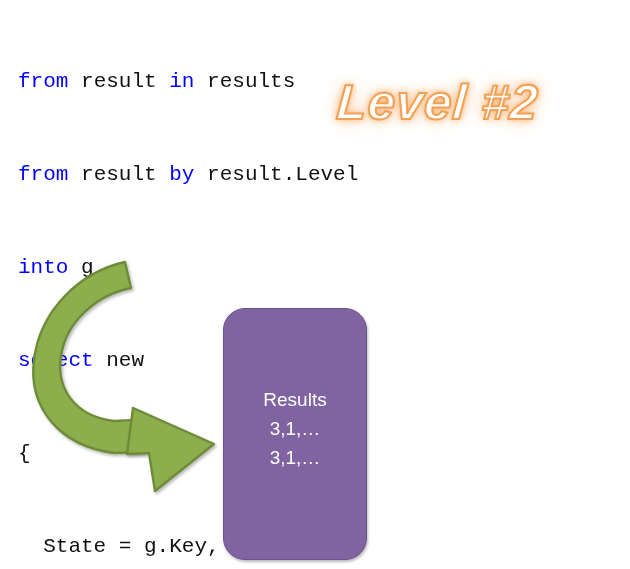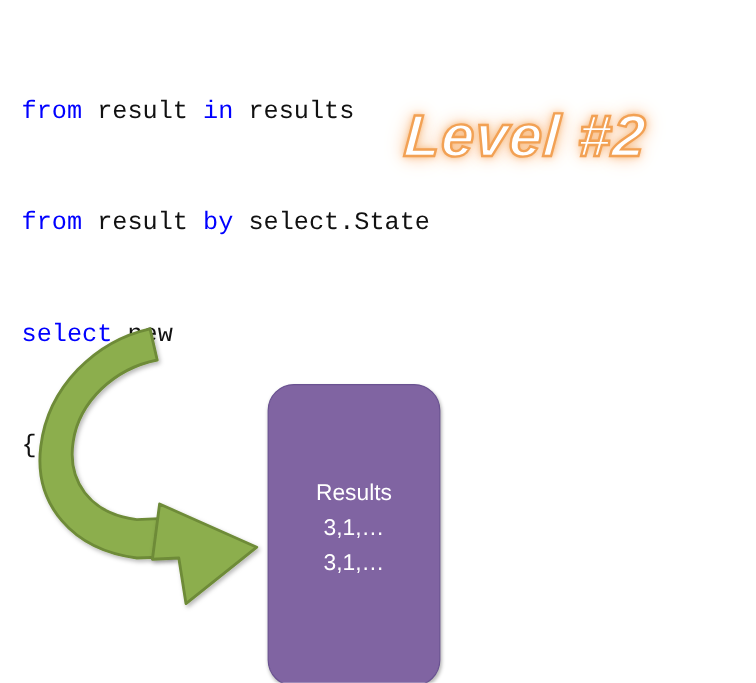--- a/index.html
+++ b/index.html
@@ -10,21 +10,21 @@
   body {
     width: 630px;
     height: 569px;
     position: relative;
     overflow: hidden;
     font-family: "Liberation Sans", sans-serif;
   }
 
   #stage {
     position: absolute;
-    left: 0; top: 12px;
+    left: 0; top: 0;
     width: 630px;
     height: 422px;
     background: #ffffff;
   }
 
   
   #code-block {
     position: absolute;
     left: 18px;
     top: 4px;
@@ -100,23 +100,25 @@
   }
   .res-line { display: block; white-space: pre; }
 </style>
 </head>
 <body>
 
 <div id="stage">
 
   <div id="code-block">
     <div class="code-line"><span class="kw">from</span><span class="id"> result </span><span class="kw">in</span><span class="id"> results</span></div>
-    <div class="code-line"><span class="kw">from</span><span class="id"> result </span><span class="kw">by</span><span class="id"> select.State</span></div>
+    <div class="code-line"><span class="kw">from</span><span class="id"> result </span><span class="kw">by</span><span class="id"> result.Level</span></div>
+    <div class="code-line"><span class="kw">into</span><span class="id"> g</span></div>
     <div class="code-line"><span class="kw">select</span><span class="id"> new</span></div>
     <div class="code-line"><span class="id">{</span></div>
+    <div class="code-line"><span class="id">  State = g.Key,</span></div>
     
     
     
   </div>
 
   <div id="level-badge">Level #2</div>
 
   <svg id="green-arrow" viewBox="0 0 210 250">
     <defs>
       <filter id="arrow-shadow" x="-20%" y="-20%" width="160%" height="160%">

